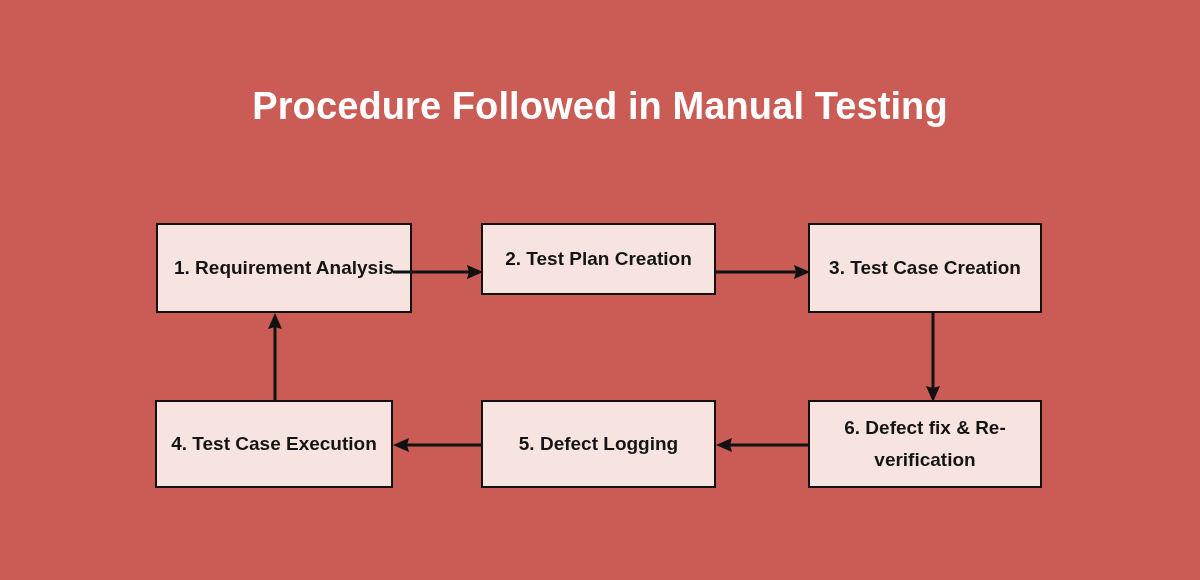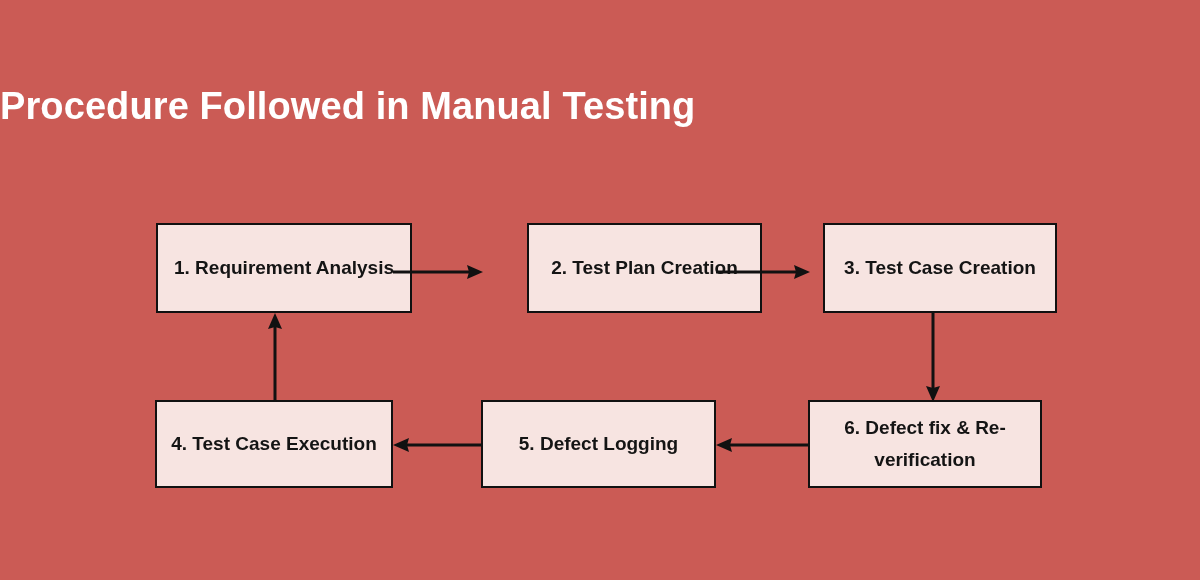--- a/index.html
+++ b/index.html
@@ -16,20 +16,21 @@
   #canvas {
     position: relative;
     width: 1200px;
     height: 580px;
   }
   #title {
     position: absolute;
     left: 0;
     top: 84px;
     width: 1200px;
+    text-align: center;
     color: #ffffff;
     font-size: 38px;
     font-weight: bold;
     letter-spacing: 0.1px;
     line-height: 44px;
   }
   .node {
     position: absolute;
     box-sizing: border-box;
     background: #f7e4e1;
@@ -39,22 +40,22 @@
     justify-content: center;
     text-align: center;
     color: #141414;
     font-size: 19px;
     font-weight: bold;
     line-height: 32px;
     padding: 0 12px;
   }
   
   #node-1 { left: 156px; top: 223px; width: 256px; height: 90px; }
-  #node-2 { left: 481px; top: 223px; width: 235px; height: 90px; margin-left: 46px; }
-  #node-3 { left: 808px; top: 223px; width: 234px; height: 90px; margin-left: 15px; }
+  #node-2 { left: 481px; top: 223px; width: 235px; height: 72px; }
+  #node-3 { left: 808px; top: 223px; width: 234px; height: 90px; }
   
   #node-4 { left: 155px; top: 400px; width: 238px; height: 88px; }
   #node-5 { left: 481px; top: 400px; width: 235px; height: 88px; }
   #node-6 { left: 808px; top: 400px; width: 234px; height: 88px; justify-content: flex-end; }
 
   .arrow-svg {
     position: absolute;
     overflow: visible;
   }
   .arrow-line {

